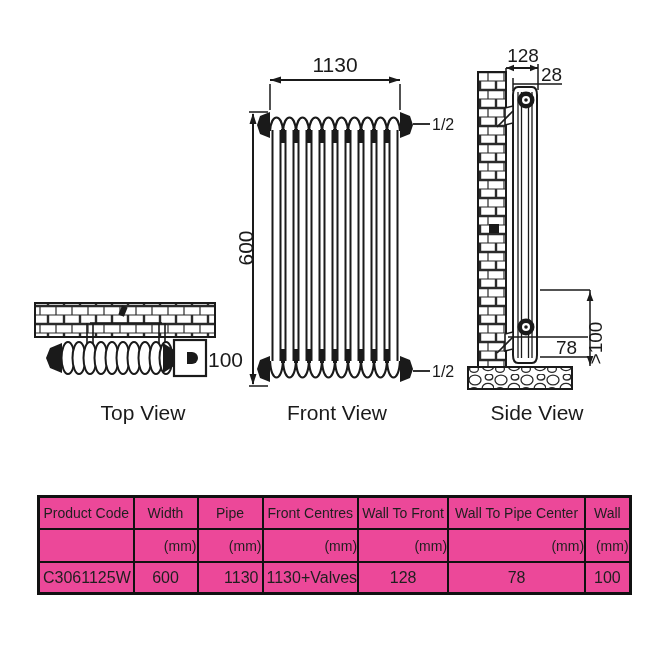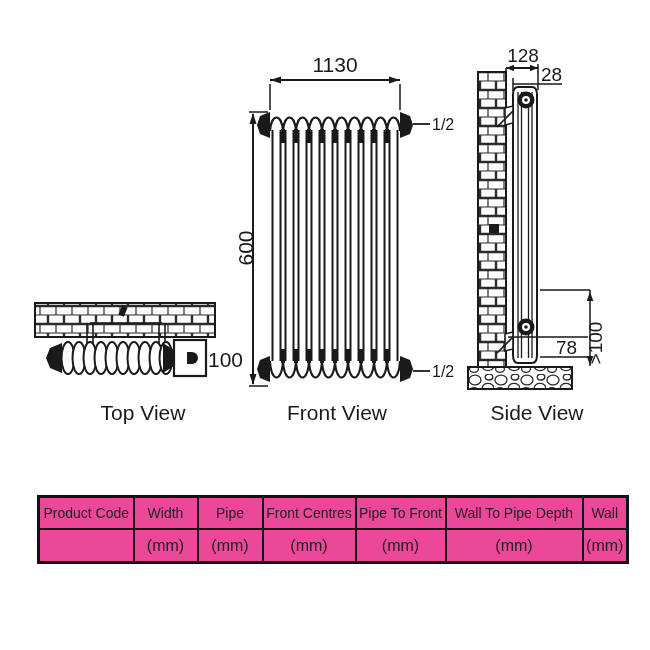--- a/index.html
+++ b/index.html
@@ -7,21 +7,21 @@
   .sheet{position:relative;width:650px;height:650px;background:#fff;overflow:hidden;border-radius:21px;}
   .drawing{position:absolute;left:0;top:0;}
   svg text{font-family:"Liberation Sans",sans-serif;fill:#1a1a1a;}
   .view-label{font-size:21px;}
   .dim-label{font-size:21px;}
   .dim-label-sm{font-size:19px;}
   .pipe-label{font-size:16px;}
   .spec-table{position:absolute;left:37px;top:479px;border-collapse:collapse;table-layout:fixed;border:3px solid #111;background:#ec4899;margin-top:16px;}
   .spec-table td{border:2px solid #111;text-align:center;white-space:nowrap;overflow:hidden;padding:0;color:#1f1f1f;}
   .spec-table tr.hdr td{font-size:14px;height:30px;}
-  .spec-table tr.units td{font-size:16px;height:31px;}
+  .spec-table tr.units td{font-size:14px;height:31px;text-align:right;}
   .spec-table tr.vals td{font-size:16px;height:29px;}
   .spec-table td.left{text-align:left;padding-left:3px;}
   .spec-table td.right{text-align:right;padding-right:3px;}
   .spec-table td.cond{font-size:14px;}
 </style>
 </head>
 <body>
 
 <div class="sheet">
 
@@ -193,29 +193,38 @@
       <col style="width:90px">
         <col style="width:137px">
         <col style="width:45px">
     </colgroup>
     <tbody>
         <tr class="hdr">
       <td>Product Code</td>
       <td>Width</td>
       <td>Pipe</td>
       <td>Front Centres</td>
-      <td>Pipe To Front</td>
-      <td>Wall To Pipe Depth</td>
+      <td>Wall To Front</td>
+      <td>Wall To Pipe Center</td>
       <td>Wall</td>
     </tr>
     <tr class="units">
       <td></td>
       <td>(mm)</td>
       <td>(mm)</td>
       <td>(mm)</td>
       <td>(mm)</td>
       <td>(mm)</td>
       <td>(mm)</td>
     </tr>
+    <tr class="vals">
+      <td class="left cond">C3061125W</td>
+      <td>600</td>
+      <td class="right">1130</td>
+      <td class="left cond">1130+Valves</td>
+      <td>128</td>
+      <td>78</td>
+      <td>100</td>
+    </tr>
   </tbody>
     </table>
 
 </div>
 
 </body></html>

